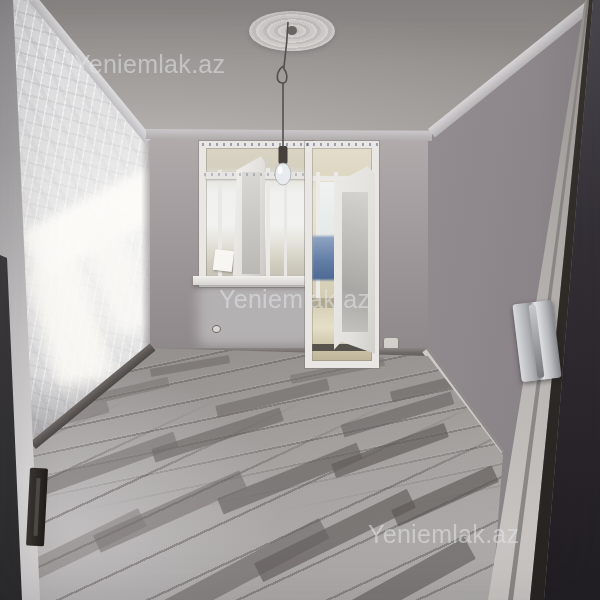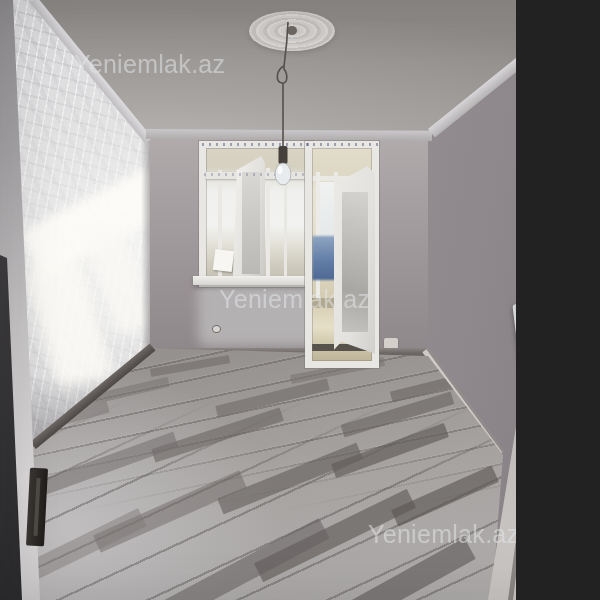--- a/index.html
+++ b/index.html
@@ -1,17 +1,17 @@
 <!DOCTYPE html>
 <html><head>
 <meta charset="utf-8">
 <style>
   html,body{margin:0;padding:0;background:#222;}
   .scene{
-    position:relative;width:516px;height:600px;overflow:hidden;
+    position:relative;width:600px;height:600px;overflow:hidden;
     background:#8a8784;font-family:"Liberation Sans",sans-serif;
   }
   .scene *{position:absolute;box-sizing:border-box;}
 
   
   .ceiling{left:0;top:0;width:600px;height:178px;
     background:radial-gradient(120% 95% at 22% 100%, #c3c0be 0%, #a8a5a3 45%, #8d8a88 100%);}
   .medallion{left:249px;top:11px;width:86px;height:40px;border-radius:50%;
     background:repeating-radial-gradient(ellipse at 50% 50%, #d8d5d3 0 3px, #c3c0be 3px 7px, #d0cdcb 7px 11px);
     box-shadow:0 2px 4px rgba(100,95,95,.35);}

